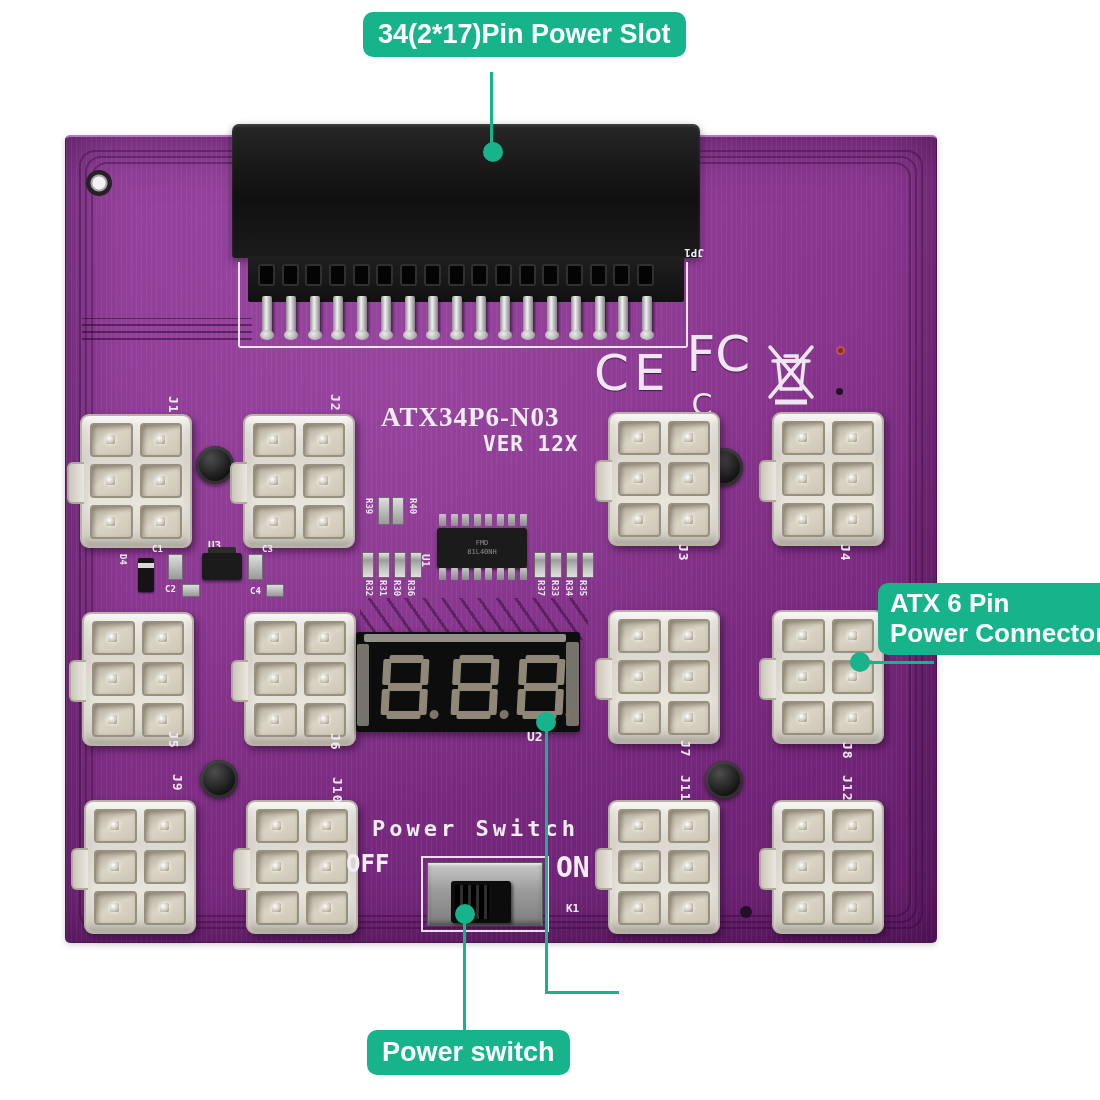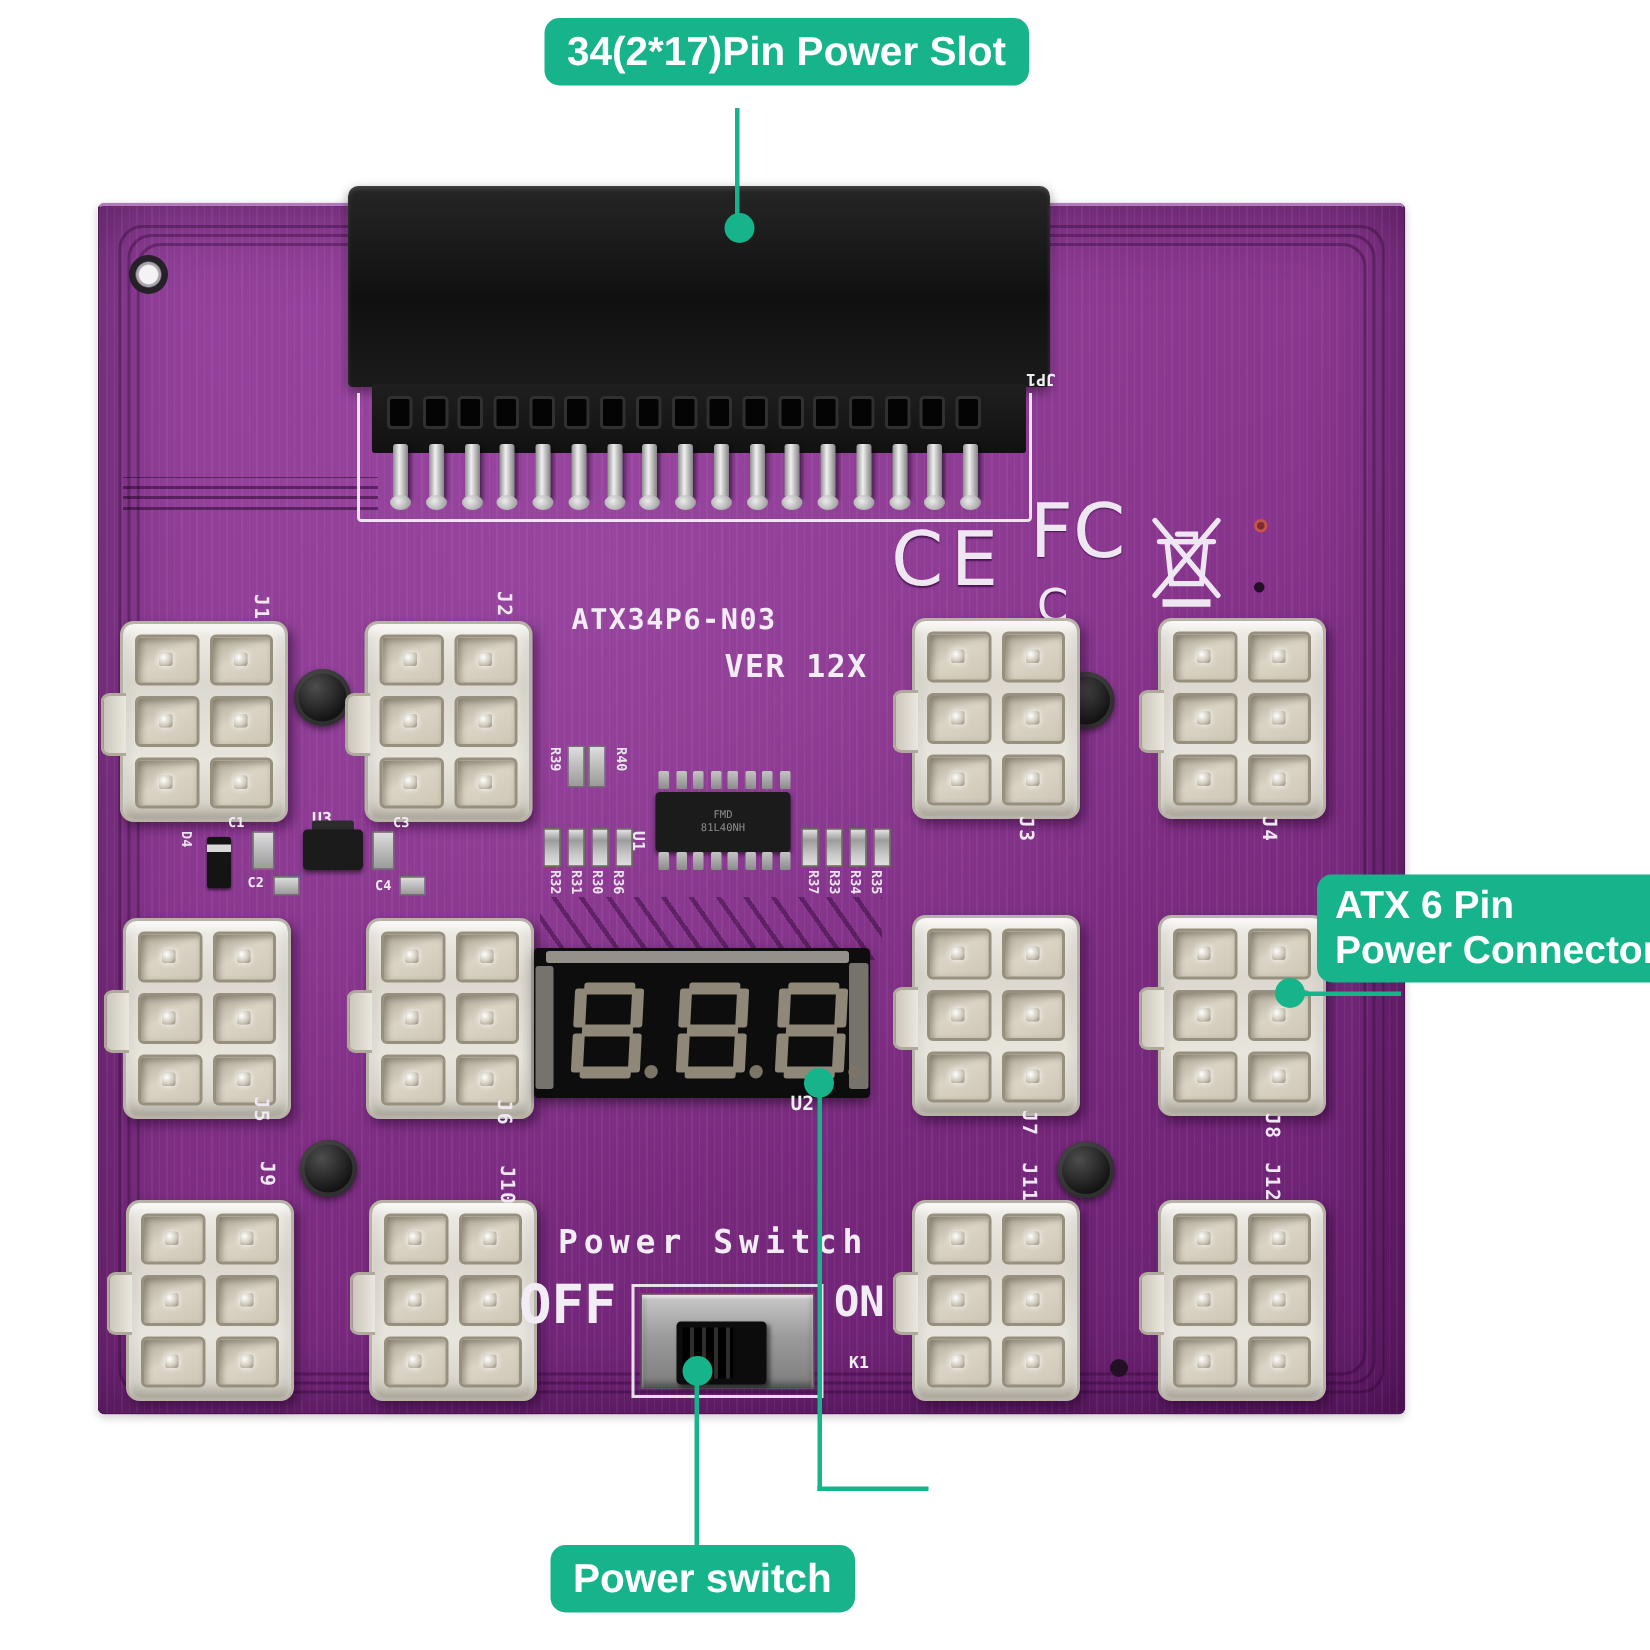--- a/index.html
+++ b/index.html
@@ -234,21 +234,21 @@
         <path d="M12,22 L38,22 L35,50 L15,50 Z"></path>
         <line x1="7" y1="22" x2="43" y2="22"></line>
         <path d="M19,17 h12 v5"></path>
         <line x1="4" y1="8" x2="46" y2="58"></line>
         <line x1="46" y1="8" x2="4" y2="58"></line>
       </g>
       <line x1="9" y1="63" x2="41" y2="63" stroke="#eee7f2" stroke-width="5"></line>
     </svg>
   </div>
 
-  <div class="silk" style="left:381px;top:402px;font-size:19px;letter-spacing:1px;">ATX34P6-N03</div>
+  <div class="silk" style="left:381px;top:402px;font-size:27px;letter-spacing:1px;font-family:Liberation Serif, serif;">ATX34P6-N03</div>
   <div class="silk" style="left:483px;top:432px;font-size:21px;letter-spacing:1px;">VER 12X</div>
 
   <div class="standoff" style="left:196px;top:446px;"></div>
   <div class="standoff" style="left:705px;top:448px;"></div>
   <div class="standoff" style="left:200px;top:760px;"></div>
   <div class="standoff" style="left:705px;top:761px;"></div>
   <div class="via-dark" style="left:740px;top:906px;width:12px;height:12px;"></div>
 
   <div class="conn" style="left:80px;top:414px;">
       <div class="conn-body"></div>
@@ -651,21 +651,21 @@
           <div class="seg seg-e"></div>
           <div class="seg seg-f"></div>
           <div class="seg seg-g"></div>
           <div class="dp"></div>
         </div>
       </div>
   </div>
   <div class="silk" style="left:527px;top:729px;font-size:13px;">U2</div>
 
   <div class="silk" style="left:372px;top:816px;font-size:22px;letter-spacing:4px;">Power Switch</div>
-  <div class="silk" style="left:346px;top:850px;font-size:36px;">OFF</div>
+  <div class="silk" style="left:346px;top:850px;font-size:24px;">OFF</div>
   <div class="silk" style="left:556px;top:851px;font-size:28px;">ON</div>
   <div id="sw-outline"></div>
   <div id="sw-metal"></div>
   <div id="sw-lever">
       <div class="ridges"></div>
     </div>
   <div class="silk" style="left:566px;top:902px;font-size:11px;">K1</div>
 
   <div class="callout" style="left:363px;top:12px;">34(2*17)Pin Power Slot</div>
   <div class="cline" style="left:490px;top:72px;width:3px;height:72px;"></div>

